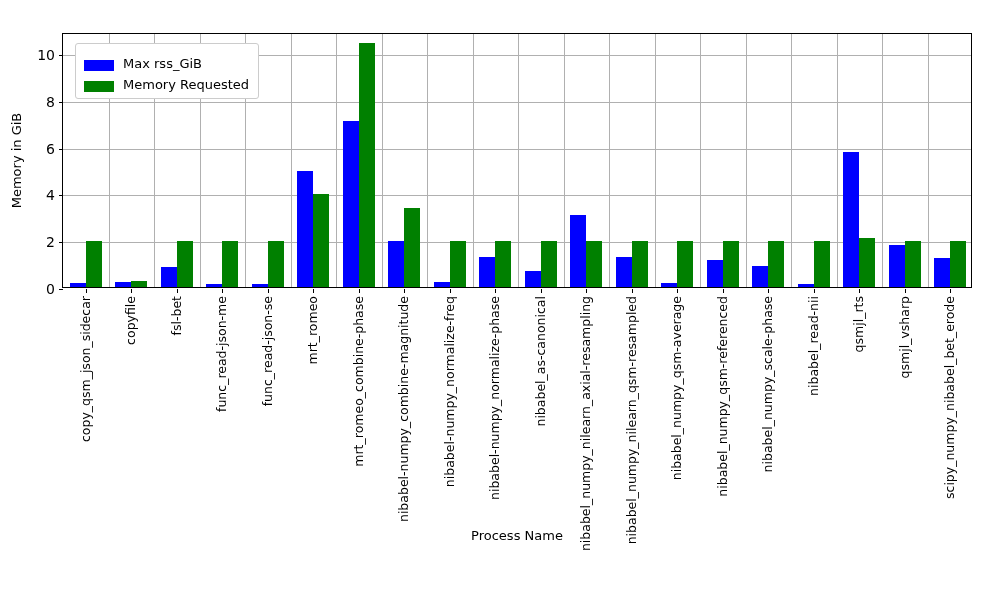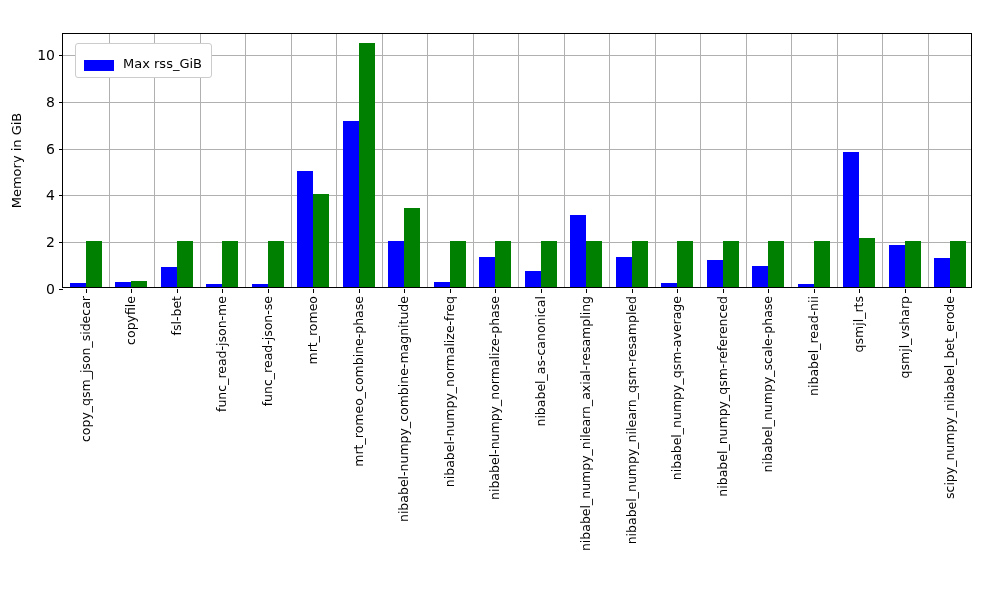--- a/index.html
+++ b/index.html
@@ -177,20 +177,21 @@
 </head>
 <body>
 
 <div id="figure">
 
 
   <div class="ylabel">
     <span>Memory in GiB</span>
   </div>
 
+  <div class="xlabel">Process Name</div>
 
   <div class="axes" id="axes">
     <div class="plot-inner" id="plot-inner">
         <div class="gridline-v" style="left: 45.5px;"></div>
         <div class="gridline-v" style="left: 91px;"></div>
         <div class="gridline-v" style="left: 136.5px;"></div>
         <div class="gridline-v" style="left: 182px;"></div>
         <div class="gridline-v" style="left: 227.5px;"></div>
         <div class="gridline-v" style="left: 273px;"></div>
         <div class="gridline-v" style="left: 318.5px;"></div>
@@ -345,16 +346,20 @@
         <div class="xtick-label-wrap" style="left: 887.25px;">
           <div class="xtick-label">scipy_numpy_nibabel_bet_erode</div>
         </div>
       </div>
 
     <div class="legend">
       <div class="legend-row">
         <span class="legend-swatch series-0"></span>
         <span class="legend-text">Max rss_GiB</span>
       </div>
+      <div class="legend-row">
+        <span class="legend-swatch series-1"></span>
+        <span class="legend-text">Memory Requested</span>
+      </div>
     </div>
   </div>
 
 </div>
 
 </body></html>

